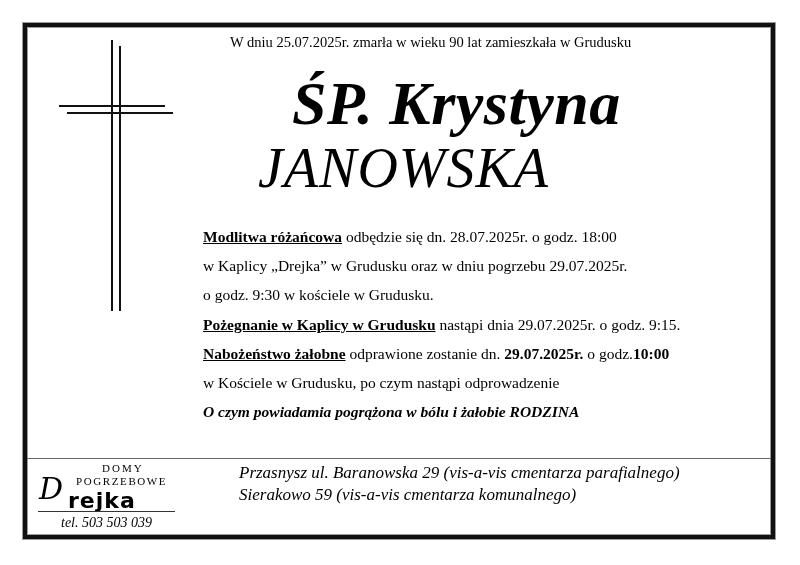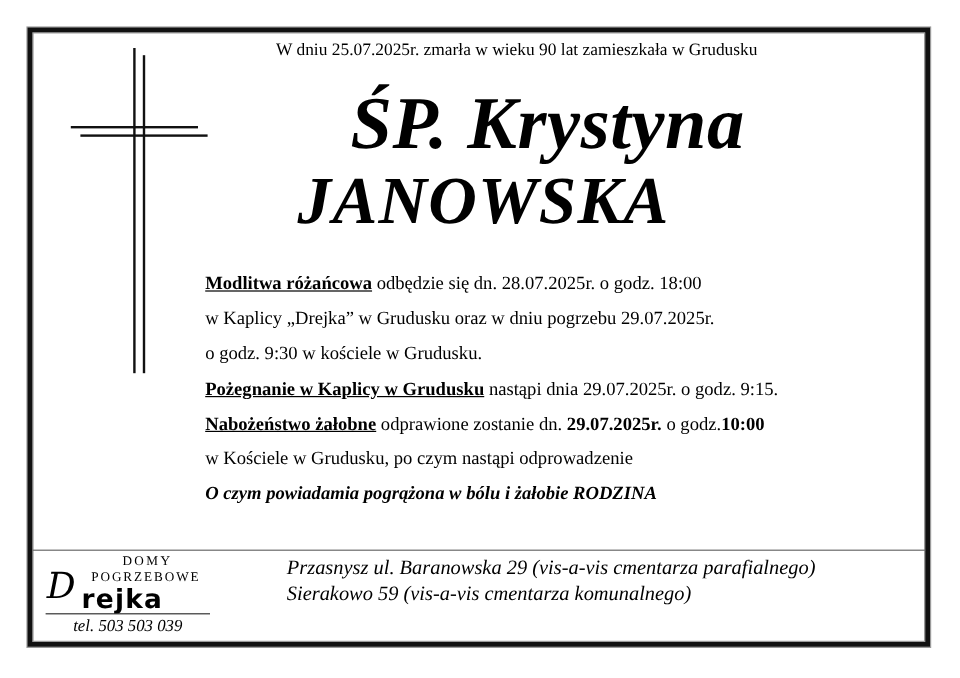--- a/index.html
+++ b/index.html
@@ -45,37 +45,37 @@
       left: 292px;
       top: 68px;
       font-size: 62px;
       font-weight: bold;
       font-style: italic;
       white-space: nowrap;
       letter-spacing: 0.5px;
     }
     .title-surname {
       position: absolute;
-      left: 248px;
+      left: 258px;
       top: 136px;
       font-size: 56px;
-      font-weight: bold;
+      font-weight: normal;
       font-style: italic;
       white-space: nowrap;
       letter-spacing: 1px;
     }
     .body-text {
       position: absolute;
       left: 171px;
       top: 222px;
       font-size: 15.5px;
       line-height: 29.2px;
       white-space: nowrap;
     }
-    .body-text .line { height: 29.2px; }
+    .body-text .line { height: 29.2px; margin-left: 32px; }
     .u { font-weight: bold; text-decoration: underline; }
     .b { font-weight: bold; }
     .closing { font-weight: bold; font-style: italic; }
     .divider {
       position: absolute;
       left: 27px;
       top: 458px;
       width: 744px;
       height: 1px;
       background: #6a6a6a;

